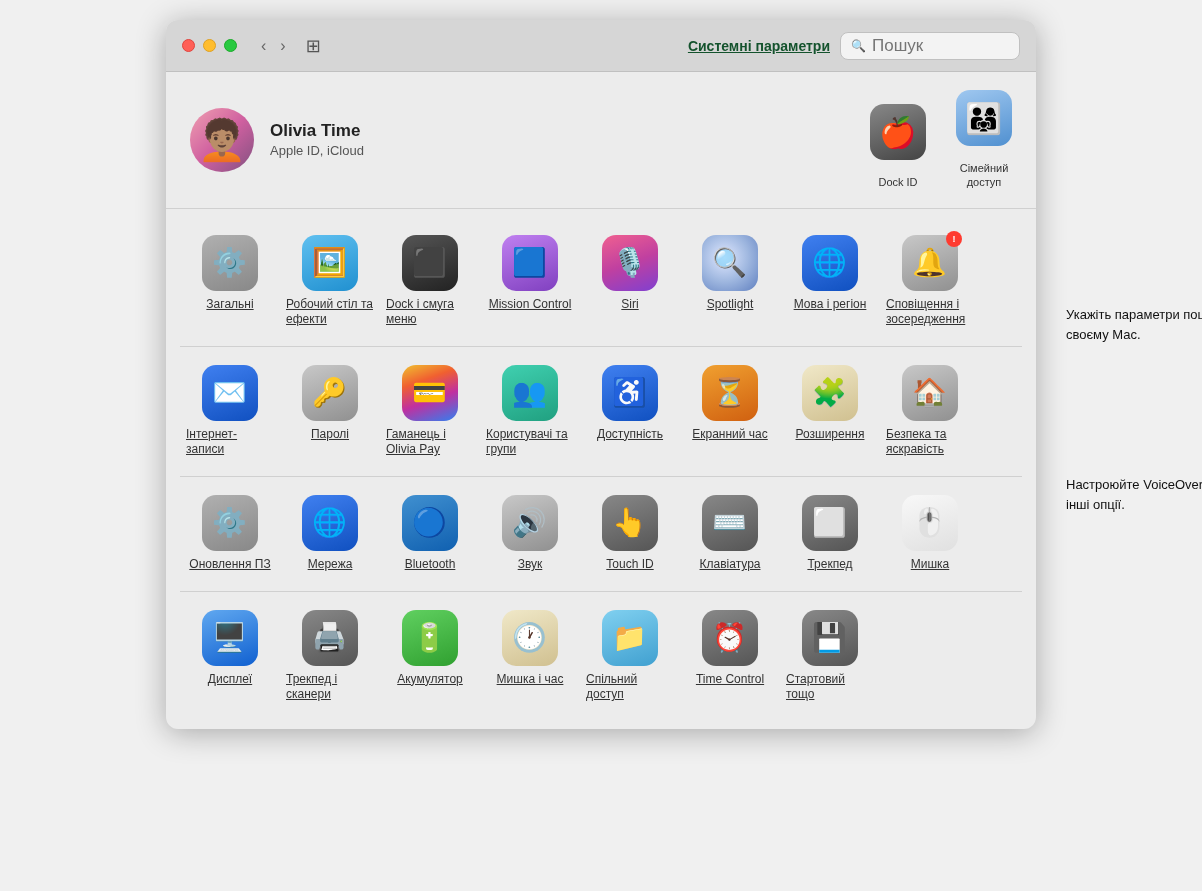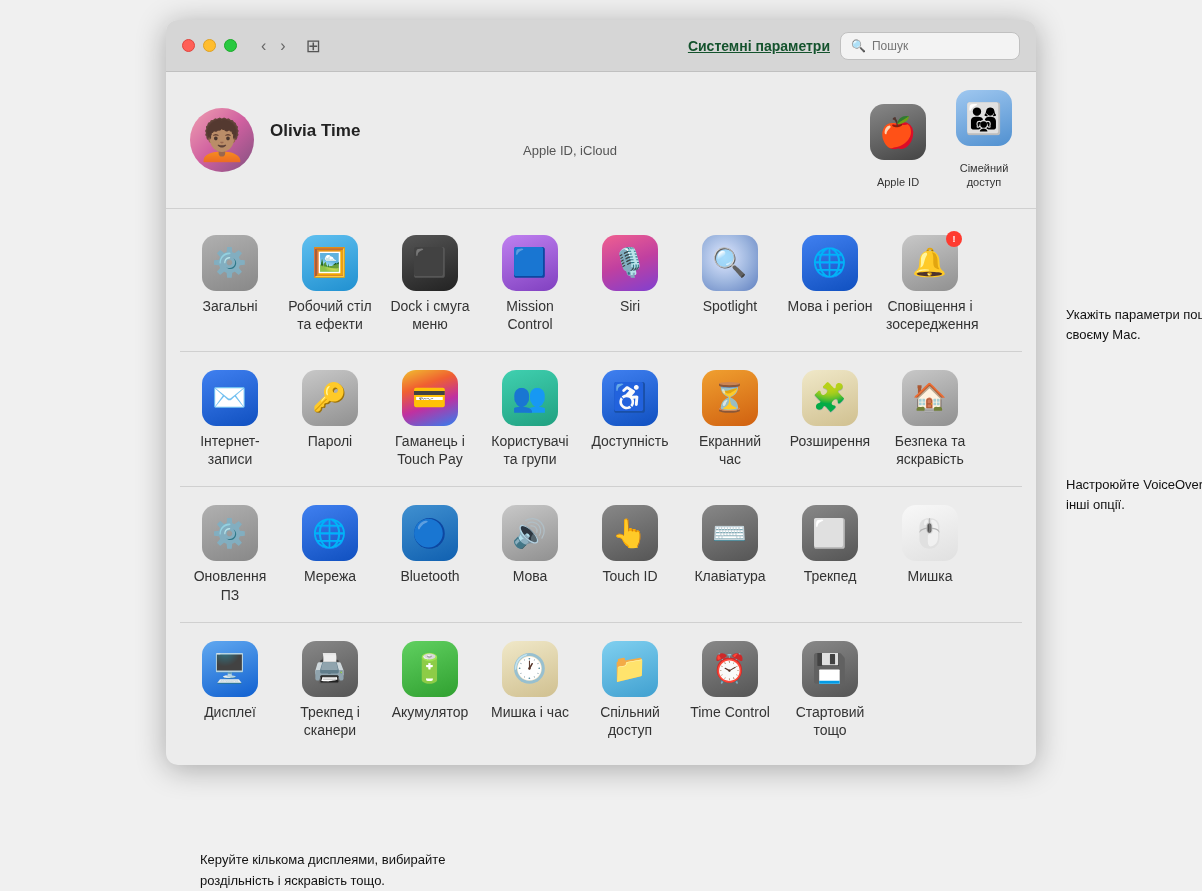--- a/index.html
+++ b/index.html
@@ -88,21 +88,21 @@
       height: 28px;
       width: 180px;
       display: flex;
       align-items: center;
       padding: 0 10px;
       gap: 6px;
     }
     .search-box input {
       border: none;
       background: transparent;
-      font-size: 12px;
+      font-size: 17px;
       color: #333;
       outline: none;
       width: 100%;
     }
     .search-icon-sm { color: #888; font-size: 12px; }
     
     .profile-section {
       display: flex;
       align-items: center;
       padding: 18px 24px;
@@ -127,21 +127,20 @@
     }
     .user-name {
       font-size: 17px;
       font-weight: 600;
       color: #222;
     }
     .user-subtitle {
       font-size: 13px;
       color: #555;
       margin-top: 2px;
-      text-align: center;
     }
     .profile-icons {
       display: flex;
       gap: 30px;
       align-items: flex-end;
     }
     .profile-icon-item {
       display: flex;
       flex-direction: column;
       align-items: center;
@@ -193,25 +192,25 @@
       width: 56px;
       height: 56px;
       border-radius: 14px;
       display: flex;
       align-items: center;
       justify-content: center;
       font-size: 28px;
       position: relative;
     }
     .icon-label {
-      font-size: 14px;
+      font-size: 12px;
       color: #333;
-      text-align: center;
       line-height: 1.3;
       max-width: 88px;
+      text-decoration: underline;
     }
     
     .bg-gray { background: linear-gradient(160deg, #b0b0b0 0%, #888 100%); }
     .bg-blue-light { background: linear-gradient(160deg, #60c0f0 0%, #2090d0 100%); }
     .bg-dark { background: linear-gradient(160deg, #555 0%, #222 100%); }
     .bg-purple { background: linear-gradient(160deg, #c080f0 0%, #8040c0 100%); }
     .bg-rainbow { background: linear-gradient(160deg, #f06090 0%, #c040a0 50%, #8040d0 100%); }
     .bg-glass { background: radial-gradient(circle at 40% 40%, #e0e8ff 0%, #a0b8e0 50%, #6080c0 100%); }
     .bg-blue { background: linear-gradient(160deg, #4080f0 0%, #1050c0 100%); }
     .bg-silver { background: linear-gradient(160deg, #c8c8c8 0%, #909090 100%); }
@@ -276,21 +275,21 @@
       </div>
       <div class="user-info">
         <div class="user-name">Olivia Time</div>
         <div class="user-subtitle">Apple ID, iCloud</div>
       </div>
       <div class="profile-icons">
         <div class="profile-icon-item">
           <div class="profile-icon-box">
             <span>🍎</span>
           </div>
-          <span class="profile-icon-label">Apple ID</span>
+          <span class="profile-icon-label">Dock ID</span>
         </div>
         <div class="profile-icon-item">
           <div class="profile-icon-box family">
             <span>👨‍👩‍👧</span>
           </div>
           <span class="profile-icon-label">Сімейний<br>доступ</span>
         </div>
       </div>
     </div>
 
@@ -358,21 +357,21 @@
         <div class="icon-item">
           <div class="icon-box bg-silver">
               <span>🔑</span>
             </div>
           <span class="icon-label">Паролі</span>
         </div>
         <div class="icon-item">
           <div class="icon-box bg-colorful">
               <span>💳</span>
             </div>
-          <span class="icon-label">Гаманець і Touch Pay</span>
+          <span class="icon-label">Гаманець і Olivia Pay</span>
         </div>
         <div class="icon-item">
           <div class="icon-box bg-teal">
               <span>👥</span>
             </div>
           <span class="icon-label">Користувачі та групи</span>
         </div>
         <div class="icon-item">
           <div class="icon-box bg-blue">
               <span>♿</span>
@@ -415,21 +414,21 @@
         <div class="icon-item">
           <div class="icon-box" style="background:linear-gradient(160deg,#4090d0,#1060b0);">
               <span>🔵</span>
             </div>
           <span class="icon-label">Bluetooth</span>
         </div>
         <div class="icon-item">
           <div class="icon-box bg-silver">
               <span>🔊</span>
             </div>
-          <span class="icon-label">Мова</span>
+          <span class="icon-label">Звук</span>
         </div>
         <div class="icon-item">
           <div class="icon-box bg-darkgray">
               <span>👆</span>
             </div>
           <span class="icon-label">Touch ID</span>
         </div>
         <div class="icon-item">
           <div class="icon-box bg-darkgray">
               <span>⌨️</span>
@@ -497,16 +496,13 @@
     </div>
   </div>
 
   <div style="position:absolute; left:900px; top:285px; width:270px;">
     <div style="font-size:13px; color:#111; line-height:1.5;">Укажіть параметри пошуку Spotlight на своєму Mac.</div>
   </div>
   <div style="position:absolute; left:900px; top:455px; width:270px;">
     <div style="font-size:13px; color:#111; line-height:1.5;">Настроюйте VoiceOver, масштабування та інші опції.</div>
   </div>
 
-  <div style="position:absolute; left:34px; top:830px; width:260px;">
-    <div style="font-size:13px; color:#111; line-height:1.6;">Керуйте кількома дисплеями, вибирайте роздільність і яскравість тощо.</div>
-  </div>
 </div>
 
 </body></html>

